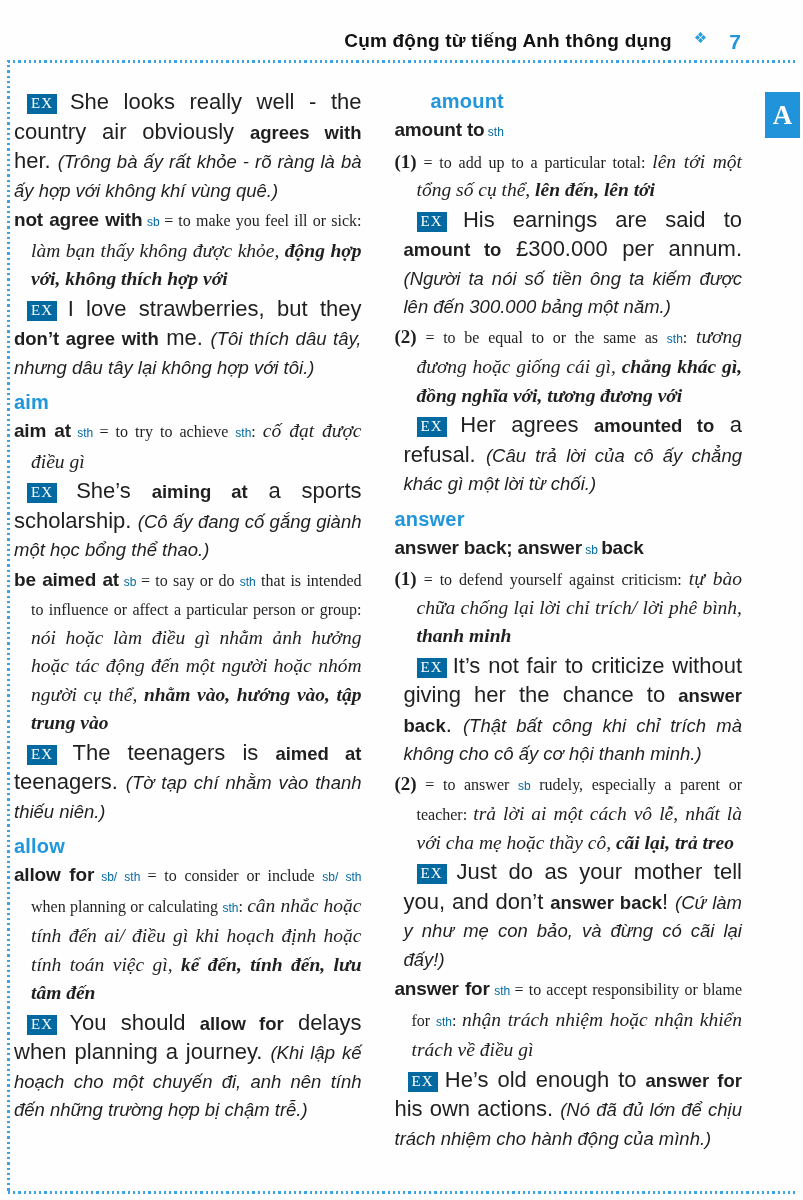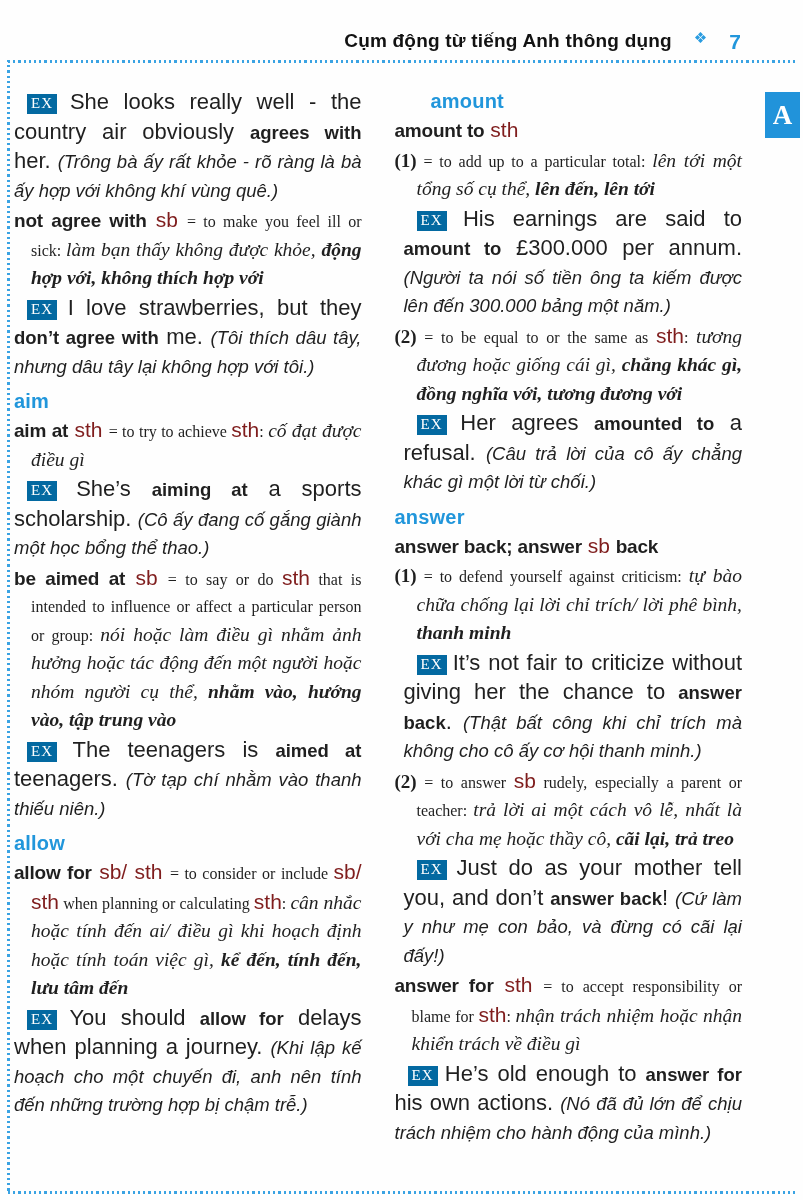--- a/index.html
+++ b/index.html
@@ -51,21 +51,21 @@
   .b-entry,.b-sense,.b-example,.b-hwline{
     line-height:27.5px;text-align:justify;margin:0 0 1px;
   }
   .b-entry{padding-left:17px;text-indent:-17px;}
   .b-sense{padding-left:22px;text-indent:-22px;}
   .b-example{text-indent:13px;}
   .b-example.in-sense{margin-left:9px;}
   .b-hwline{text-align:left;}
   
   .r-hw{font-weight:700;font-size:19px;letter-spacing:-.2px;}
-  .r-gram{font-size:21px;color:#7f1d1d;}
+  .r-gram{font-size:12px;color:#0369a1;}
   .r-def{font-family:"Liberation Serif","DejaVu Serif",serif;font-size:16px;}
   .r-num{font-family:"Liberation Serif","DejaVu Serif",serif;font-weight:700;font-size:19px;}
   .r-vi{font-family:"Liberation Serif","DejaVu Serif",serif;font-style:italic;font-size:19.5px;}
   .r-vib{font-family:"Liberation Serif","DejaVu Serif",serif;font-style:italic;font-weight:700;font-size:19.5px;}
   .r-ex{font-size:22px;}
   .r-exb{font-weight:700;font-size:18.5px;}
   .r-exi{font-style:italic;font-size:18.5px;}
   .ex-badge{
     display:inline-block;background:#0369a1;color:#fff;
     font-family:"Liberation Serif","DejaVu Serif",serif;font-size:15px;

